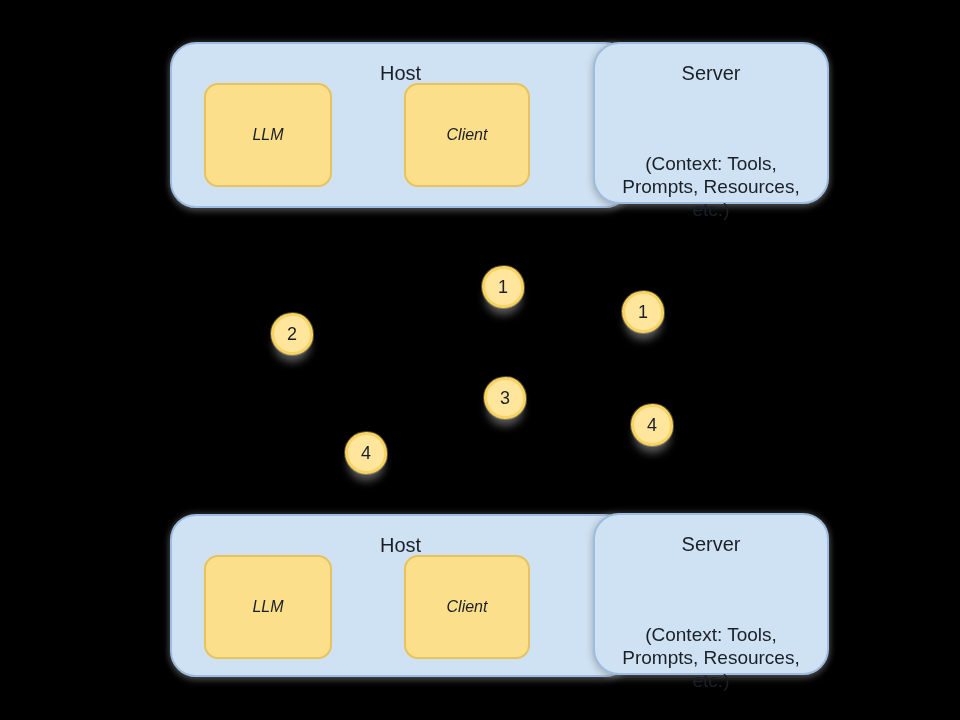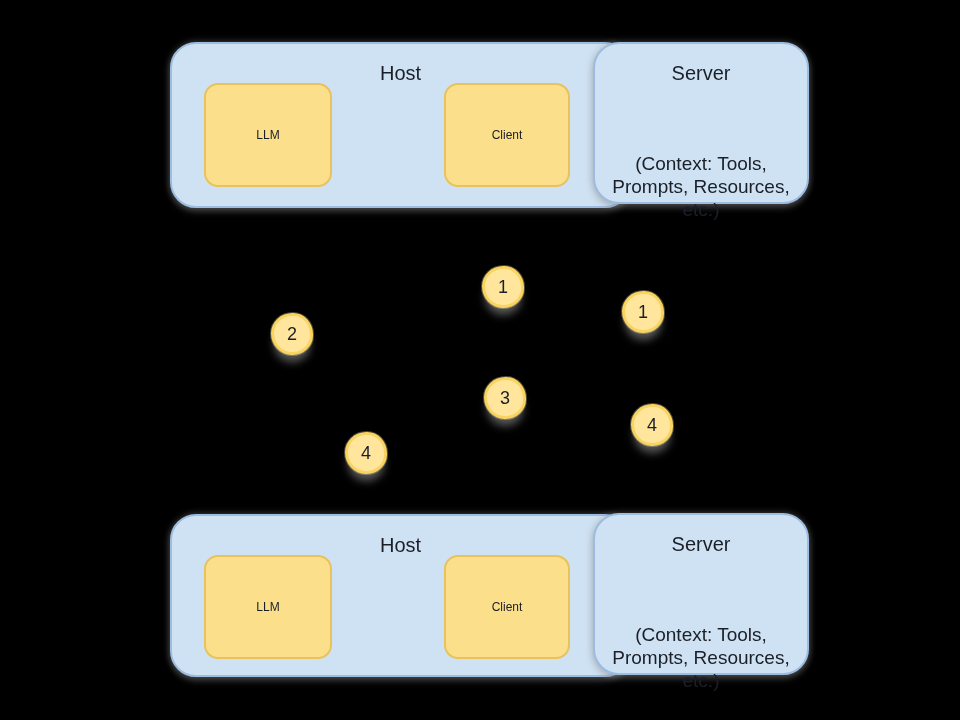--- a/index.html
+++ b/index.html
@@ -21,21 +21,21 @@
     position: absolute;
     background: var(--box-fill, #cfe2f3);
     border: 2px solid var(--box-border, #9cbce0);
     border-radius: 26px;
     box-sizing: border-box;
     box-shadow: 0 0 6px 1px rgba(150,150,150,0.35), 0 4px 7px rgba(130,130,130,0.35);
   }
   .host-box  { left: 170px; width: 461px; height: 166px; }
   .host-top    { top: 42px; }
   .host-bottom { top: 514px; height: 163px; }
-  .server-box { left: 593px; width: 216px; height: 162px; text-decoration: underline; }
+  .server-box { left: 593px; width: 236px; height: 162px; text-decoration: underline; }
   .server-top    { top: 42px; }
   .server-bottom { top: 513px; }
 
   .box-title {
     position: absolute;
     top: 18px;
     left: 0;
     width: 100%;
     text-align: center;
     font-size: 20px;
@@ -47,24 +47,25 @@
     position: absolute;
     top: 39px;
     height: 104px;
     background: var(--inner-fill, #fbdf8b);
     border: 2px solid var(--inner-border, #e8c25c);
     border-radius: 14px;
     box-sizing: border-box;
     display: flex;
     align-items: center;
     justify-content: center;
-    font-size: 12px;
+    font-size: 16px;
+    font-style: italic;
   }
   .llm-box    { left: 32px;  width: 128px; }
-  .client-box { left: 232px; width: 126px; margin-left: 40px; }
+  .client-box { left: 232px; width: 126px; }
 
   
   .server-context {
     position: absolute;
     top: 62px;
     left: -6px;
     width: calc(100% + 12px);
     text-align: center;
     font-size: 19px;
     line-height: 23px;

